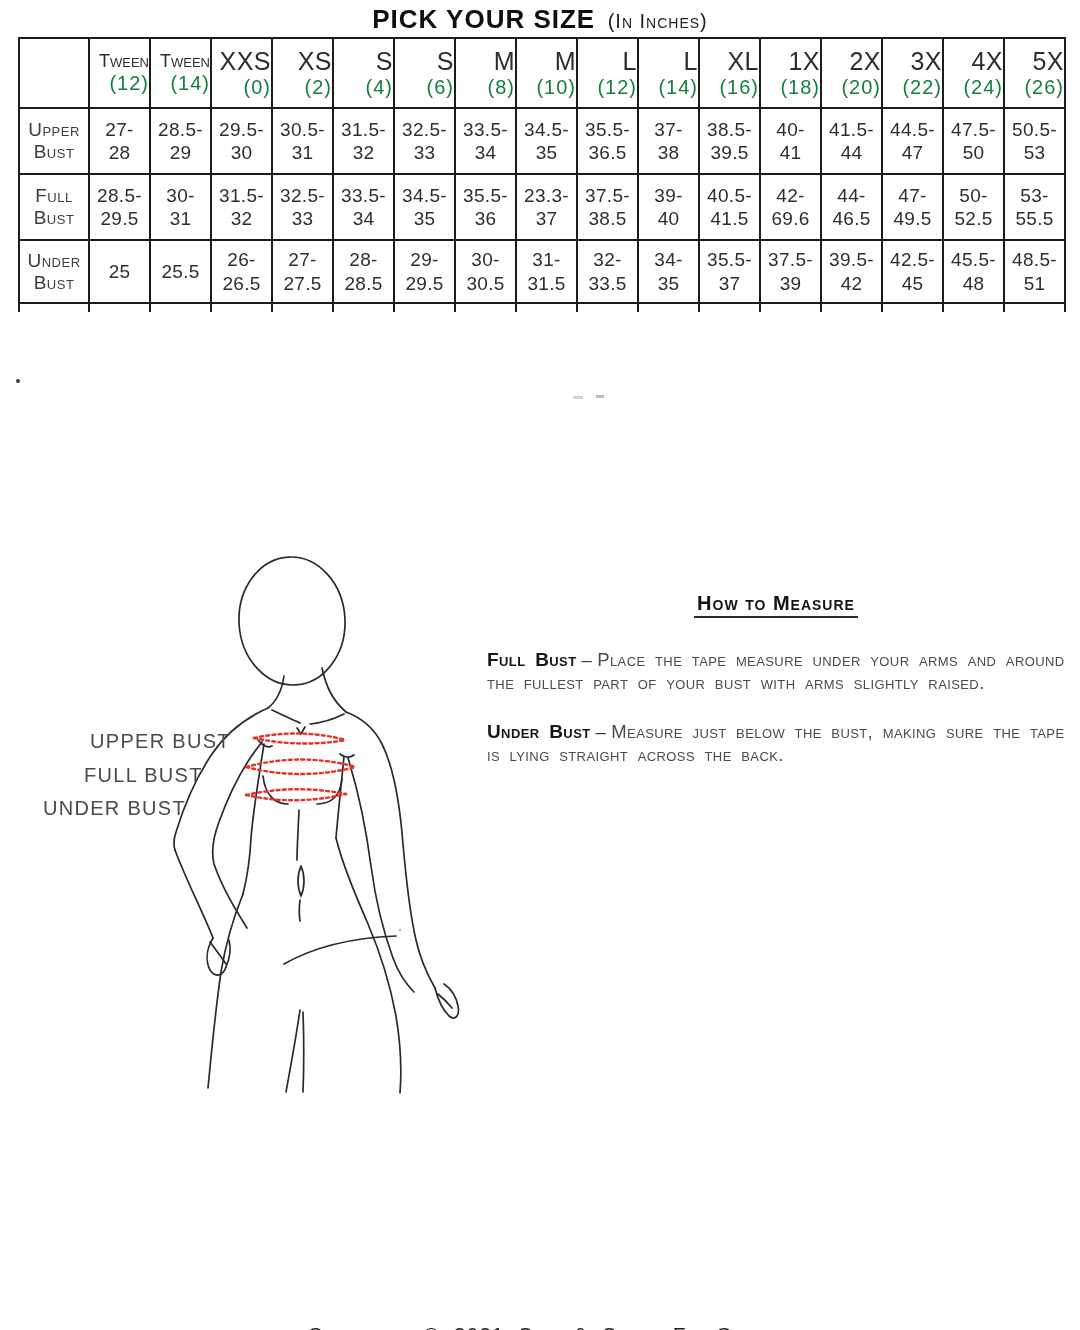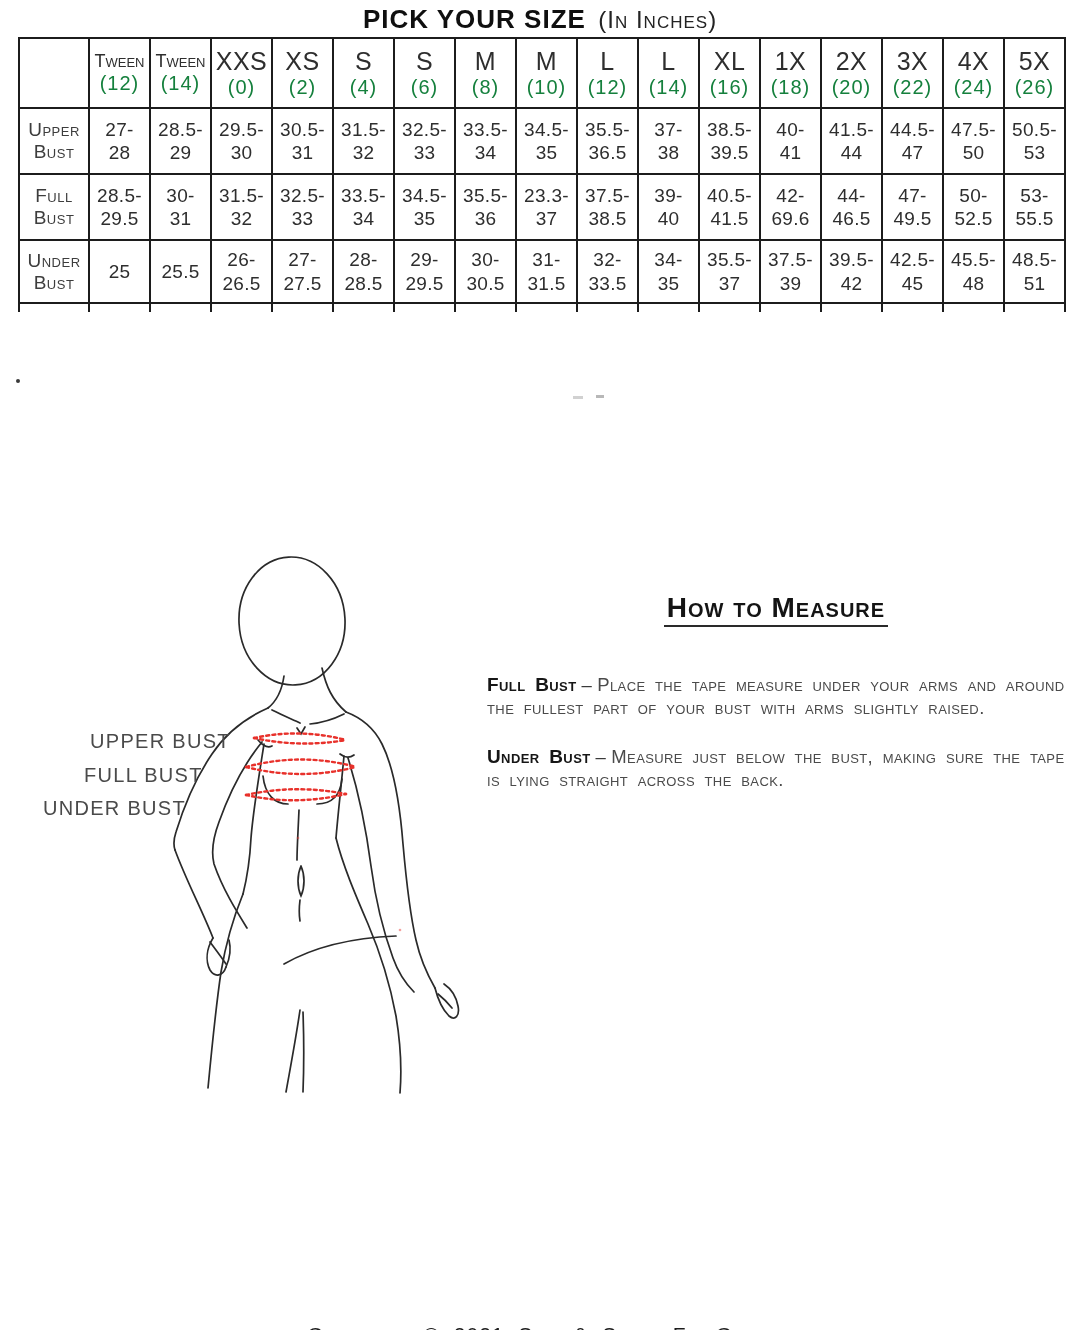--- a/index.html
+++ b/index.html
@@ -3,29 +3,29 @@
 <meta charset="utf-8">
 <style>
   html,body{margin:0;padding:0;}
   body{
     width:1080px;height:1330px;position:relative;background:#ffffff;
     font-family:"Liberation Sans",sans-serif;overflow:hidden;color:#222;
   }
   
   .title{position:absolute;top:4px;left:0;width:100%;text-align:center;white-space:nowrap;}
   .title-main{font-weight:bold;font-size:26px;letter-spacing:1px;color:#0f0f0f;}
-  .title-sub{font-variant:small-caps;font-size:24px;letter-spacing:1px;color:#232323;margin-left:8px;}
+  .title-sub{font-variant:small-caps;font-size:20px;letter-spacing:1px;color:#232323;margin-left:8px;}
   
   .size-table-wrap{position:absolute;left:18px;top:37px;}
   table.size-table{border-collapse:collapse;table-layout:fixed;}
   table.size-table th,table.size-table td{
     border:2px solid #1c1c1c;text-align:center;vertical-align:middle;
     padding:0;font-weight:normal;background:#fff;
   }
-  table.size-table tr.hdr th{height:68px;}
+  table.size-table tr.hdr th{height:68px;text-align:right;}
   table.size-table tr.r0 td,table.size-table tr.r0 th{height:64px;}
   table.size-table tr.r1 td,table.size-table tr.r1 th{height:64px;}
   table.size-table tr.r2 td,table.size-table tr.r2 th{height:61px;}
   .sz{font-size:25px;color:#2e2e2e;letter-spacing:.5px;line-height:1.05;}
   .sz.tween{font-variant:small-caps;font-size:18px;letter-spacing:0;}
   .num{font-size:20px;color:#15803d;letter-spacing:1px;line-height:1.1;margin-top:1px;font-variant:small-caps;}
   .rowlab{font-variant:small-caps;font-size:19px;color:#3d3d3d;letter-spacing:.5px;line-height:1.15;padding:0 4px;}
   td.val{white-space:pre-line;font-size:19px;color:#2e2e2e;line-height:1.22;letter-spacing:.3px;border-radius:9px;}
   table.size-table tr.stub td{height:8px;border-top:none;border-bottom:none;}
   
@@ -33,22 +33,22 @@
   .mark{position:absolute;height:3px;background:#9a9a9a;opacity:.45;}
   
   .figure-svg{position:absolute;left:150px;top:548px;}
   .fig-label{position:absolute;font-size:20px;color:#4a4a4a;letter-spacing:1.3px;white-space:nowrap;}
   #lbl-upper{left:90px;top:730px;}
   #lbl-full{left:84px;top:764px;}
   #lbl-under{left:43px;top:797px;}
   
   .howto{position:absolute;left:487px;top:592px;width:578px;}
   .howto h2{
-    margin:0 auto 46px auto;width:fit-content;text-align:center;
-    font-variant:small-caps;font-size:28px;font-weight:bold;color:#141414;
+    margin:0 auto 30px auto;width:fit-content;text-align:center;
+    font-variant:small-caps;font-size:20px;font-weight:bold;color:#141414;
     letter-spacing:1px;border-bottom:2px solid #2a2a2a;padding:0 3px 1px 3px;
   }
   .howto p{
     margin:0 0 26px 0;font-size:18.5px;line-height:23px;color:#4a4a4a;
     letter-spacing:.4px;word-spacing:4px;font-variant:small-caps;
   }
   .howto .lead{font-weight:bold;color:#161616;font-size:19px;}
   .howto .dash{margin:0 5px;color:#3a3a3a;}
   
   .footer{

